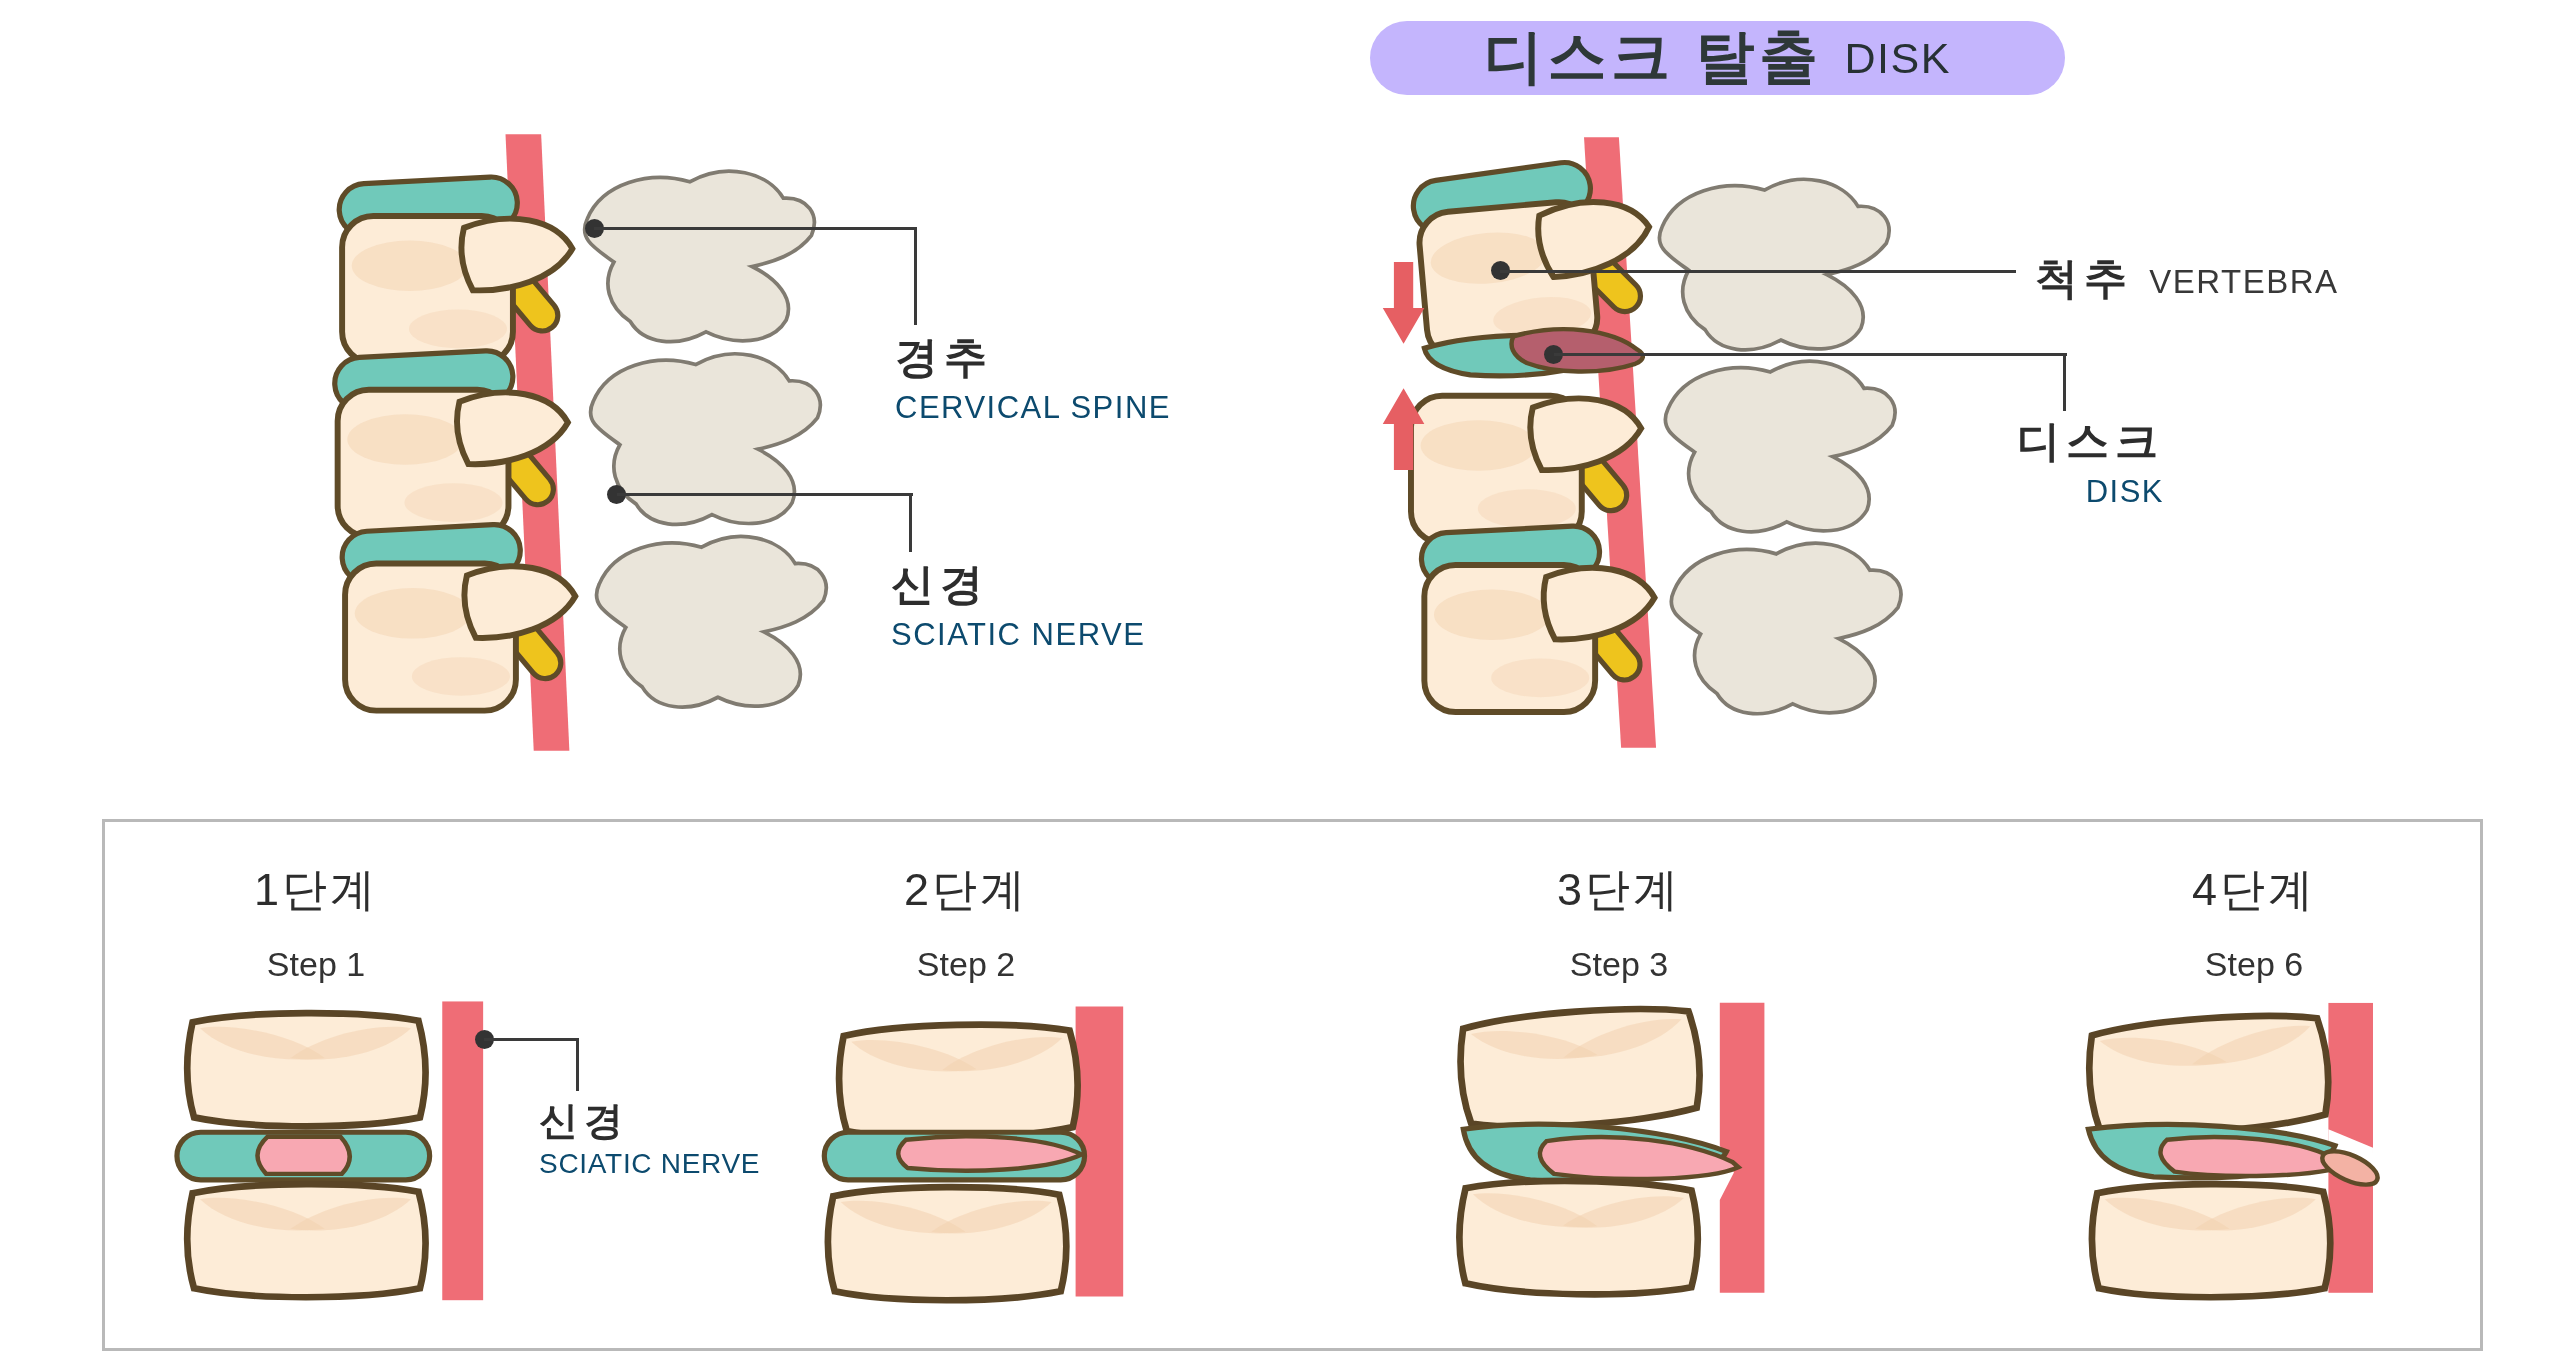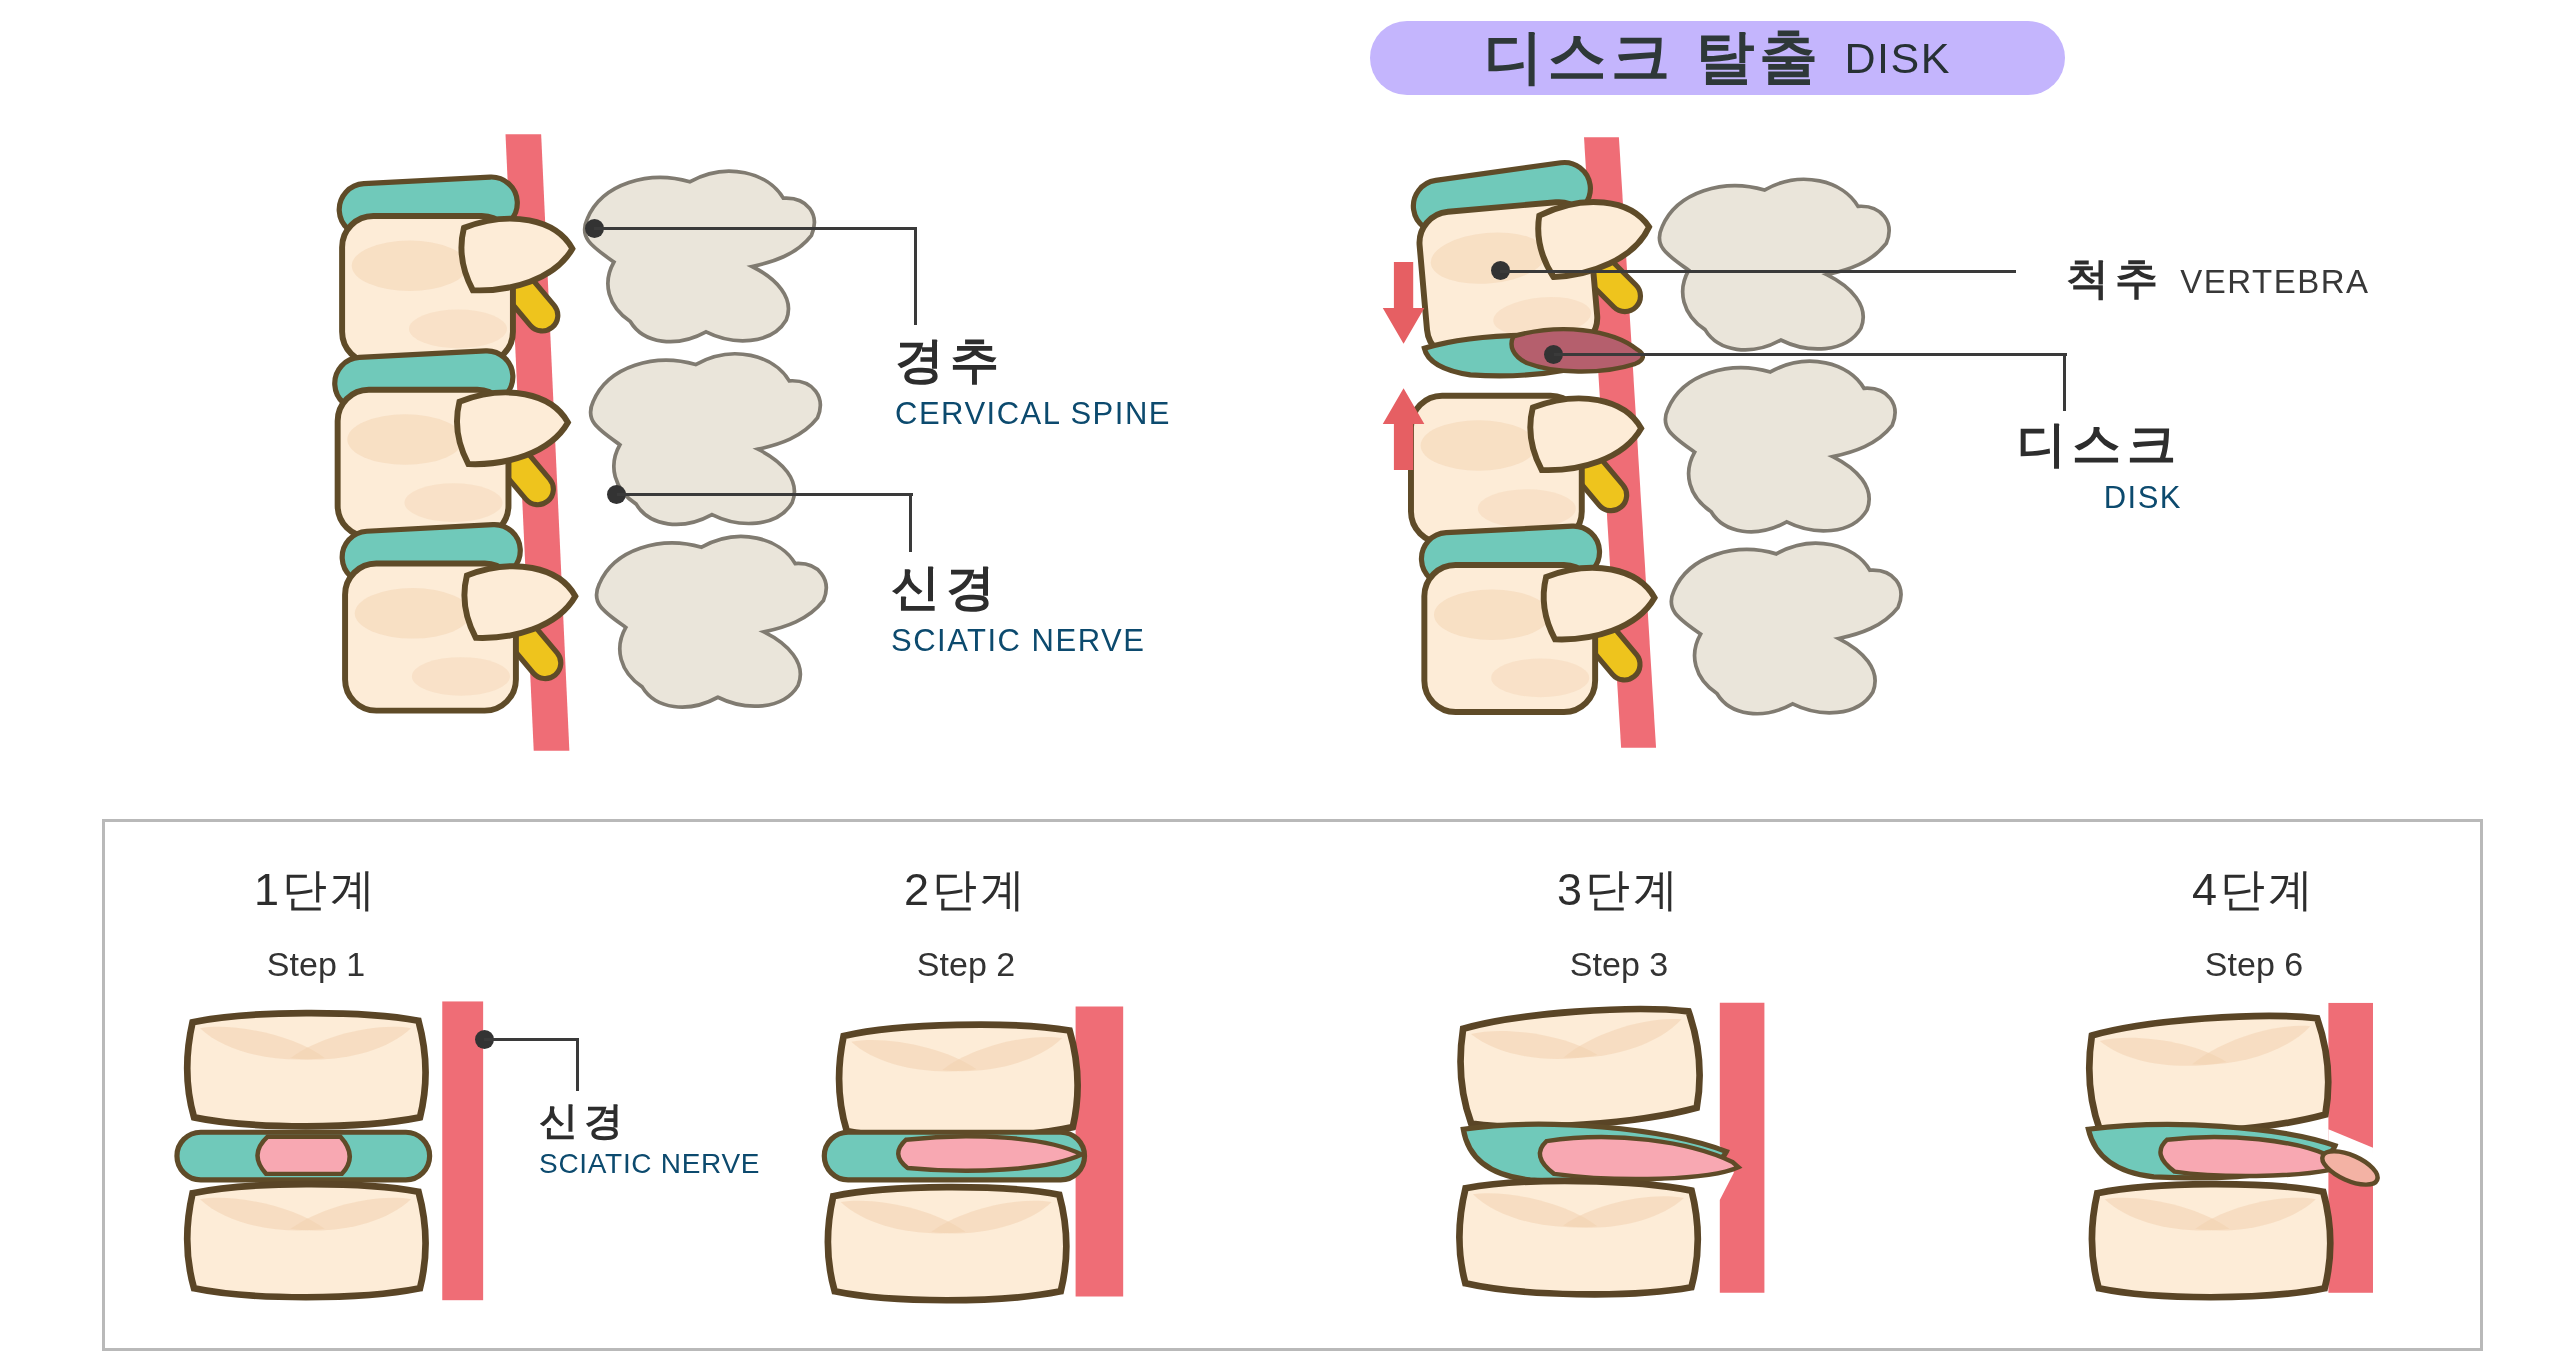--- a/index.html
+++ b/index.html
@@ -9,24 +9,24 @@
   
   .badge{position:absolute;display:flex;align-items:center;justify-content:center;
     gap:22px;border-radius:52px;}
   .badge .ko{font-size:59px;font-weight:bold;color:#2e3838;letter-spacing:4.5px;}
   .badge .en{font-size:43px;color:#273134;letter-spacing:1.5px;}
   #badge-normal{left:310px;top:22px;width:569px;height:92px;background:#a8dcd9;}
   #badge-disk{left:1370px;top:21px;width:695px;height:74px;background:#c4b5fd;}
 
   
   .lbl{position:absolute;color:#2d2d2d;line-height:1;}
-  .lbl .ko{font-size:49px;font-weight:bold;letter-spacing:6px;display:block;}
+  .lbl .ko{font-size:43px;font-weight:bold;letter-spacing:6px;display:block;}
   .lbl .en{font-size:31px;letter-spacing:1.5px;display:block;margin-top:13.4px;color:#0c4a6e;text-align:right;}
   .lbl-row{position:absolute;display:flex;align-items:baseline;gap:16.3px;color:#2d2d2d;}
-  .lbl-row .ko{font-size:43px;font-weight:bold;letter-spacing:6px;margin-left:31px;}
+  .lbl-row .ko{font-size:43px;font-weight:bold;letter-spacing:6px;}
   .lbl-row .en{font-size:33px;letter-spacing:1.5px;color:#383838;}
 
   
   .leader{position:absolute;background:#3a3a3a;}
   .dot{position:absolute;width:19.3px;height:19.3px;border-radius:50%;background:#333333;}
 
   
   #steps-panel{position:absolute;left:102px;top:819px;width:2381px;height:532px;
     border:3px solid #b9b9b9;background:#ffffff;box-sizing:border-box;}
   .step-head{position:absolute;width:312px;text-align:center;transform:translateX(-50%);

